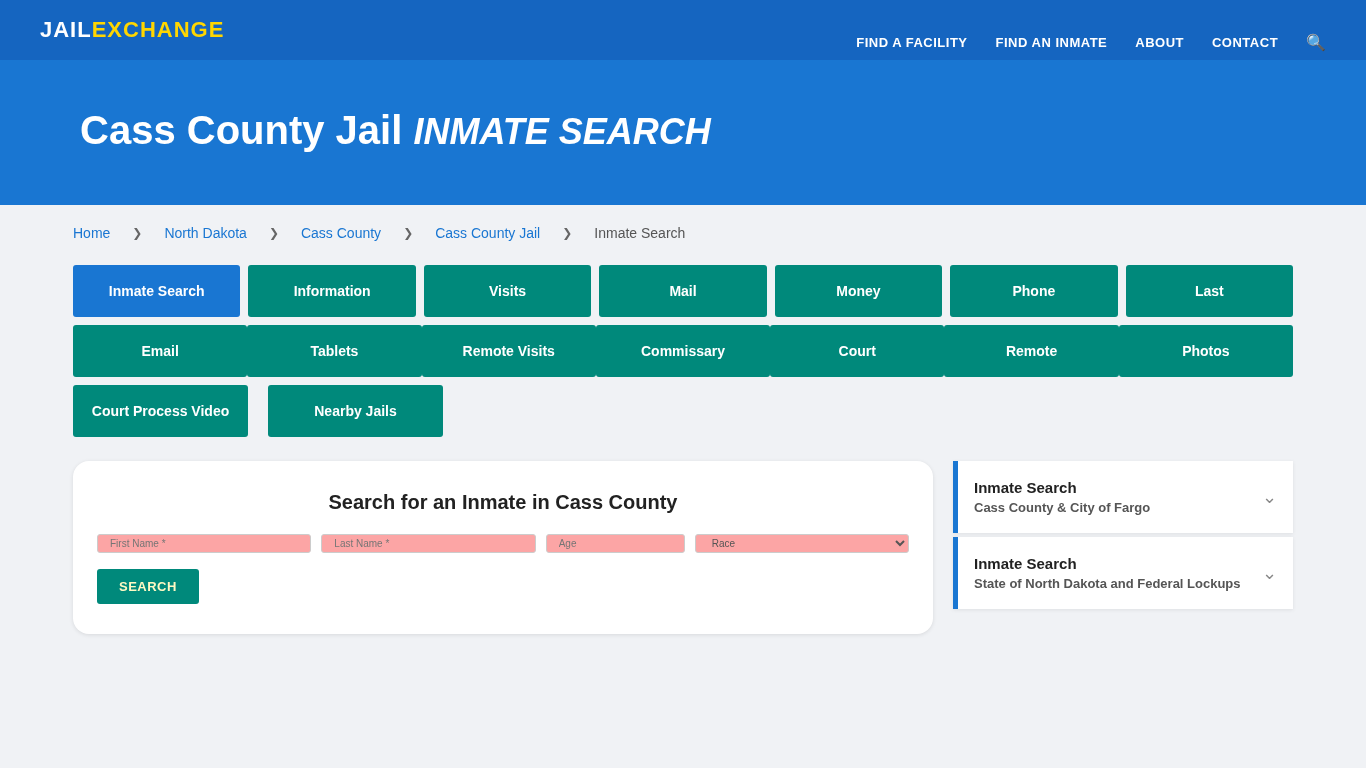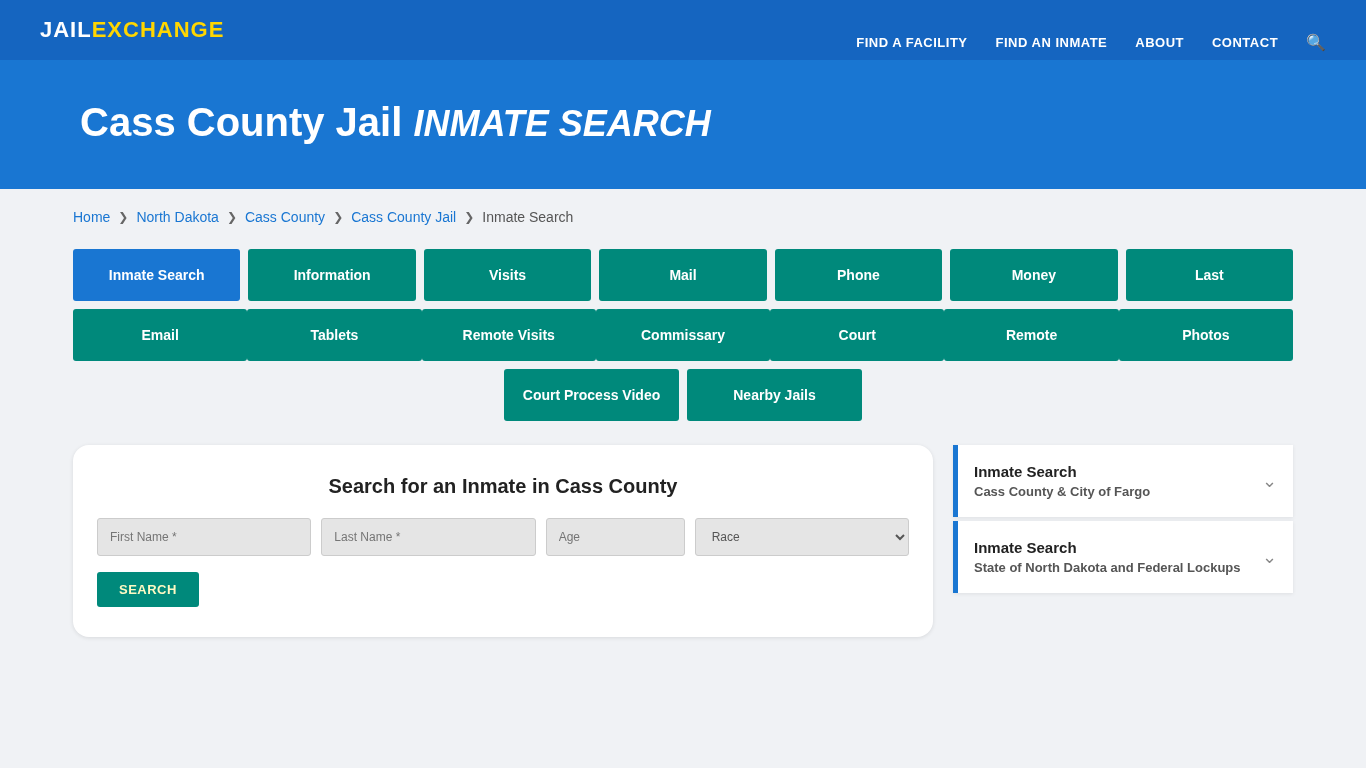--- a/index.html
+++ b/index.html
@@ -68,21 +68,21 @@
     .main-content {
       max-width: 1300px;
       margin: 0 auto;
       padding: 20px 40px;
     }
 
     
     .breadcrumb {
       display: flex;
       align-items: center;
-      gap: 8px;
+      gap: 22px;
       margin-bottom: 24px;
       font-size: 14px;
     }
     .breadcrumb a {
       color: #1976d2;
       text-decoration: none;
     }
     .breadcrumb-sep {
       color: #666;
       font-size: 12px;
@@ -99,22 +99,22 @@
       margin-bottom: 8px;
     }
     .nav-buttons-row2 {
       display: grid;
       grid-template-columns: repeat(7, 1fr);
       gap: 0;
       margin-bottom: 8px;
     }
     .nav-buttons-row3 {
       display: flex;
-      justify-content: center;
-      gap: 8px;
+      justify-content: flex-start;
+      gap: 20px;
       margin-bottom: 24px;
     }
     .nav-btn {
       background: #00897b;
       color: white;
       border: none;
       padding: 18px 8px;
       font-size: 14px;
       font-weight: 600;
       cursor: pointer;
@@ -154,24 +154,24 @@
     .search-form {
       display: flex;
       gap: 10px;
       flex-wrap: wrap;
       margin-bottom: 16px;
     }
     .search-form input,
     .search-form select {
       border: 1px solid #ccc;
       border-radius: 3px;
-      padding: 10px 12px;
-      font-size: 12px;
+      padding: 2px 12px;
+      font-size: 10px;
       color: #555;
-      background: #e5e5e5;
+      background: #fca5a5;
       outline: none;
     }
     .input-first { flex: 1; min-width: 140px; }
     .input-last { flex: 1; min-width: 140px; }
     .input-age { flex: 0.6; min-width: 80px; }
     .input-race { flex: 1; min-width: 120px; }
 
     .search-btn {
       background: #00897b;
       color: #fef9c3;
@@ -230,21 +230,21 @@
   <nav class="header-nav">
     <a href="#">FIND A FACILITY</a>
     <a href="#">FIND AN INMATE</a>
     <a href="#">ABOUT</a>
     <a href="#">CONTACT</a>
     <button class="search-icon-btn">🔍</button>
   </nav>
 </header>
 
 <div class="hero">
-  <div style="max-width:1300px; margin:8px auto; padding: 0 40px;">
+  <div style="max-width:1300px; margin:16px auto; padding: 0 40px;">
     <h1 class="hero-title">
       <span>Cass County Jail</span>
       <span class="hero-title-italic"> <span>INMATE SEARCH</span></span>
     </h1>
   </div>
 </div>
 
 <div class="main-content">
 
   <nav class="breadcrumb">
@@ -257,22 +257,22 @@
     <a href="#">Cass County Jail</a>
     <span class="breadcrumb-sep">❯</span>
     <span class="breadcrumb-current">Inmate Search</span>
   </nav>
 
   <div class="nav-buttons">
     <button class="nav-btn active">Inmate Search</button>
     <button class="nav-btn">Information</button>
     <button class="nav-btn">Visits</button>
     <button class="nav-btn">Mail</button>
+    <button class="nav-btn">Money</button>
     <button class="nav-btn">Phone</button>
-    <button class="nav-btn">Money</button>
     <button class="nav-btn">Last</button>
   </div>
 
   <div class="nav-buttons-row2">
     <button class="nav-btn">Email</button>
     <button class="nav-btn">Tablets</button>
     <button class="nav-btn">Remote Visits</button>
     <button class="nav-btn">Commissary</button>
     <button class="nav-btn">Court</button>
     <button class="nav-btn">Remote</button>

